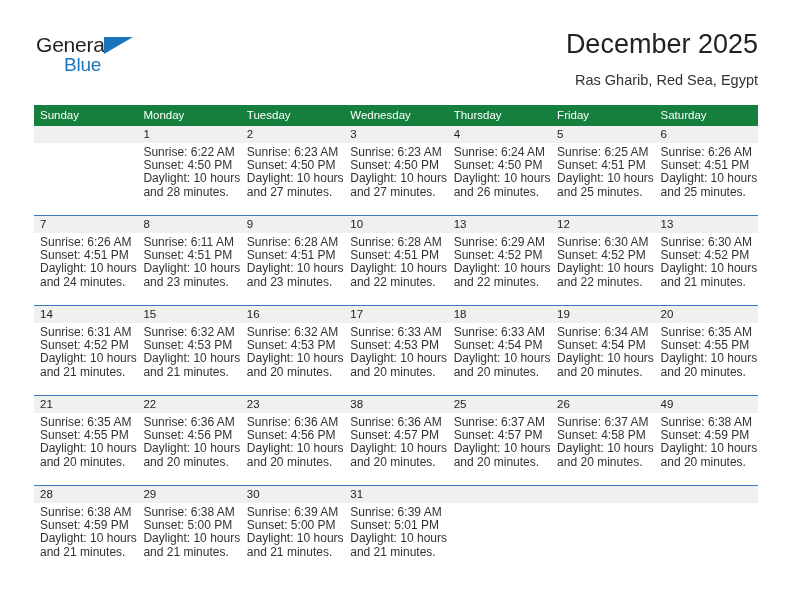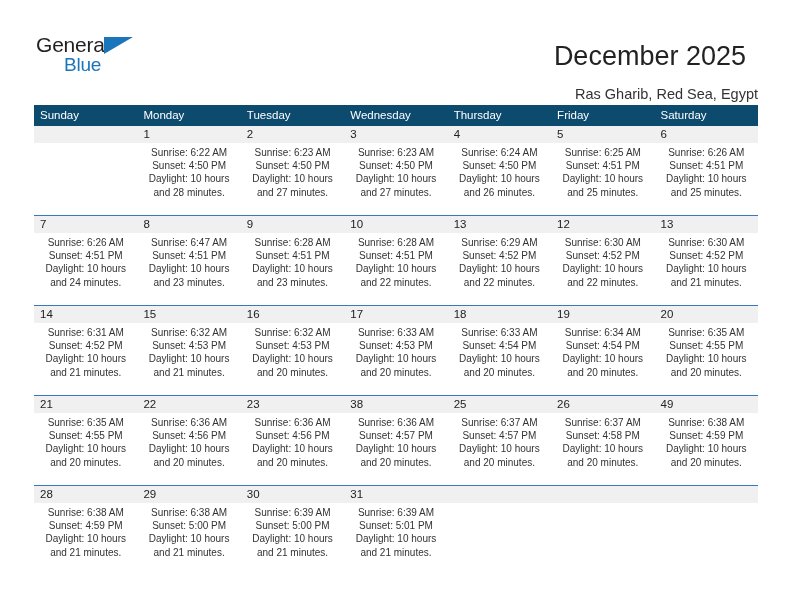--- a/index.html
+++ b/index.html
@@ -72,43 +72,43 @@
     position: absolute;
     right: 0;
     top: 0;
     text-align: right;
   }
   .cal-title {
     font-size: 27px;
     line-height: 32px;
     color: #222222;
     font-weight: normal;
-    margin: 12px;
+    margin: 0;
     white-space: nowrap;
   }
   .cal-subtitle {
     font-size: 14.5px;
     line-height: 20px;
     color: #333333;
-    margin: 4px 0 0 0;
+    margin: 10px 0 0 0;
     white-space: nowrap;
   }
 
   
   .calendar {
     position: absolute;
     left: 34px;
     top: 105px;
     width: 724px;
     border-collapse: collapse;
     table-layout: fixed;
   }
 
   .calendar th {
-    background: #0c4a6e;
+    background: #15803d;
     color: #ffffff;
     font-size: 11.5px;
     font-weight: normal;
     text-align: left;
     padding: 4px 0 5px 6px;
     height: 14px;
     box-sizing: border-box;
   }
 
   .week-row td {
@@ -132,24 +132,23 @@
     padding-left: 6px;
     font-size: 11.5px;
     color: #222222;
     box-sizing: border-box;
   }
   .cell.empty .daynum-band {
     background: #f0f0f0;
   }
   .cell-body {
     padding: 3px 6px 0 6px;
-    font-size: 10px;
+    font-size: 12px;
     line-height: 13.2px;
     color: #333333;
-    text-align: center;
   }
   .cell-body div {
     white-space: nowrap;
   }
 </style>
 </head>
 <body>
 
 <div class="page">
 
@@ -263,21 +262,21 @@
                 <div>Sunset: 4:51 PM</div>
                 <div>Daylight: 10 hours</div>
                 <div>and 24 minutes.</div>
               </div>
             </div>
           </td>
           <td>
             <div class="cell">
               <div class="daynum-band">8</div>
               <div class="cell-body">
-                <div>Sunrise: 6:47 AM</div>
+                <div>Sunrise: 6:11 AM</div>
                 <div>Sunset: 4:51 PM</div>
                 <div>Daylight: 10 hours</div>
                 <div>and 23 minutes.</div>
               </div>
             </div>
           </td>
           <td>
             <div class="cell">
               <div class="daynum-band">9</div>
               <div class="cell-body">

